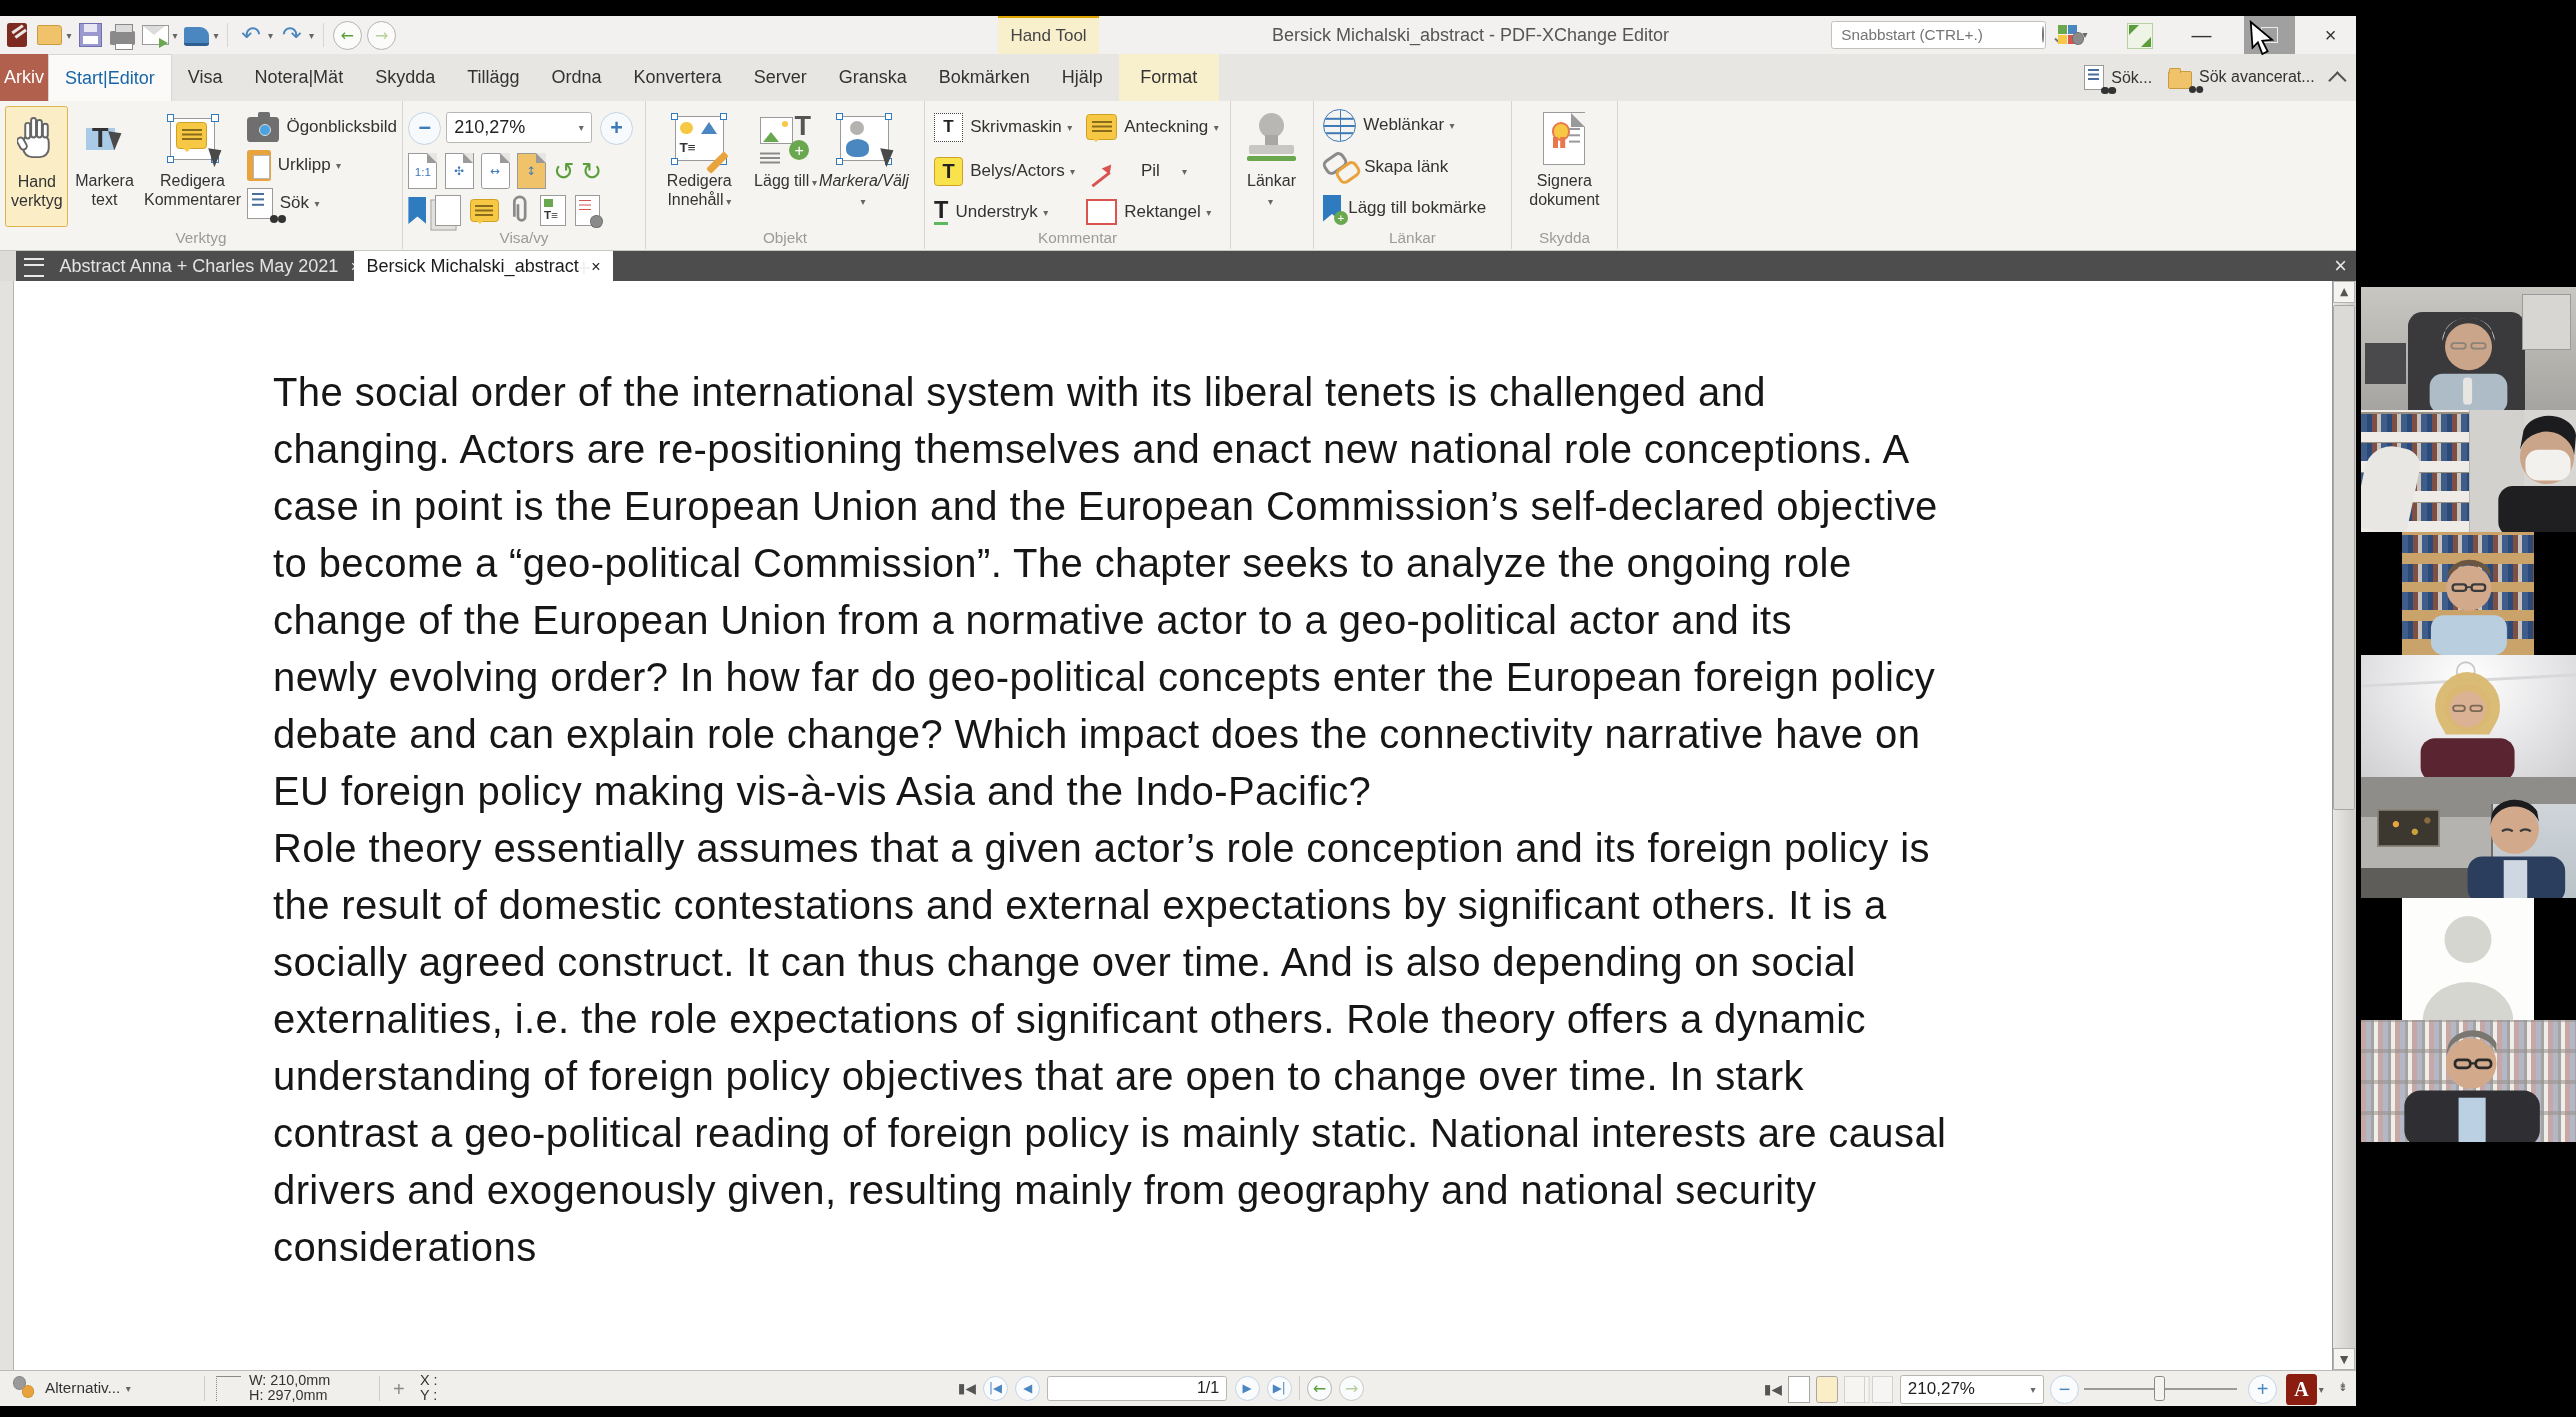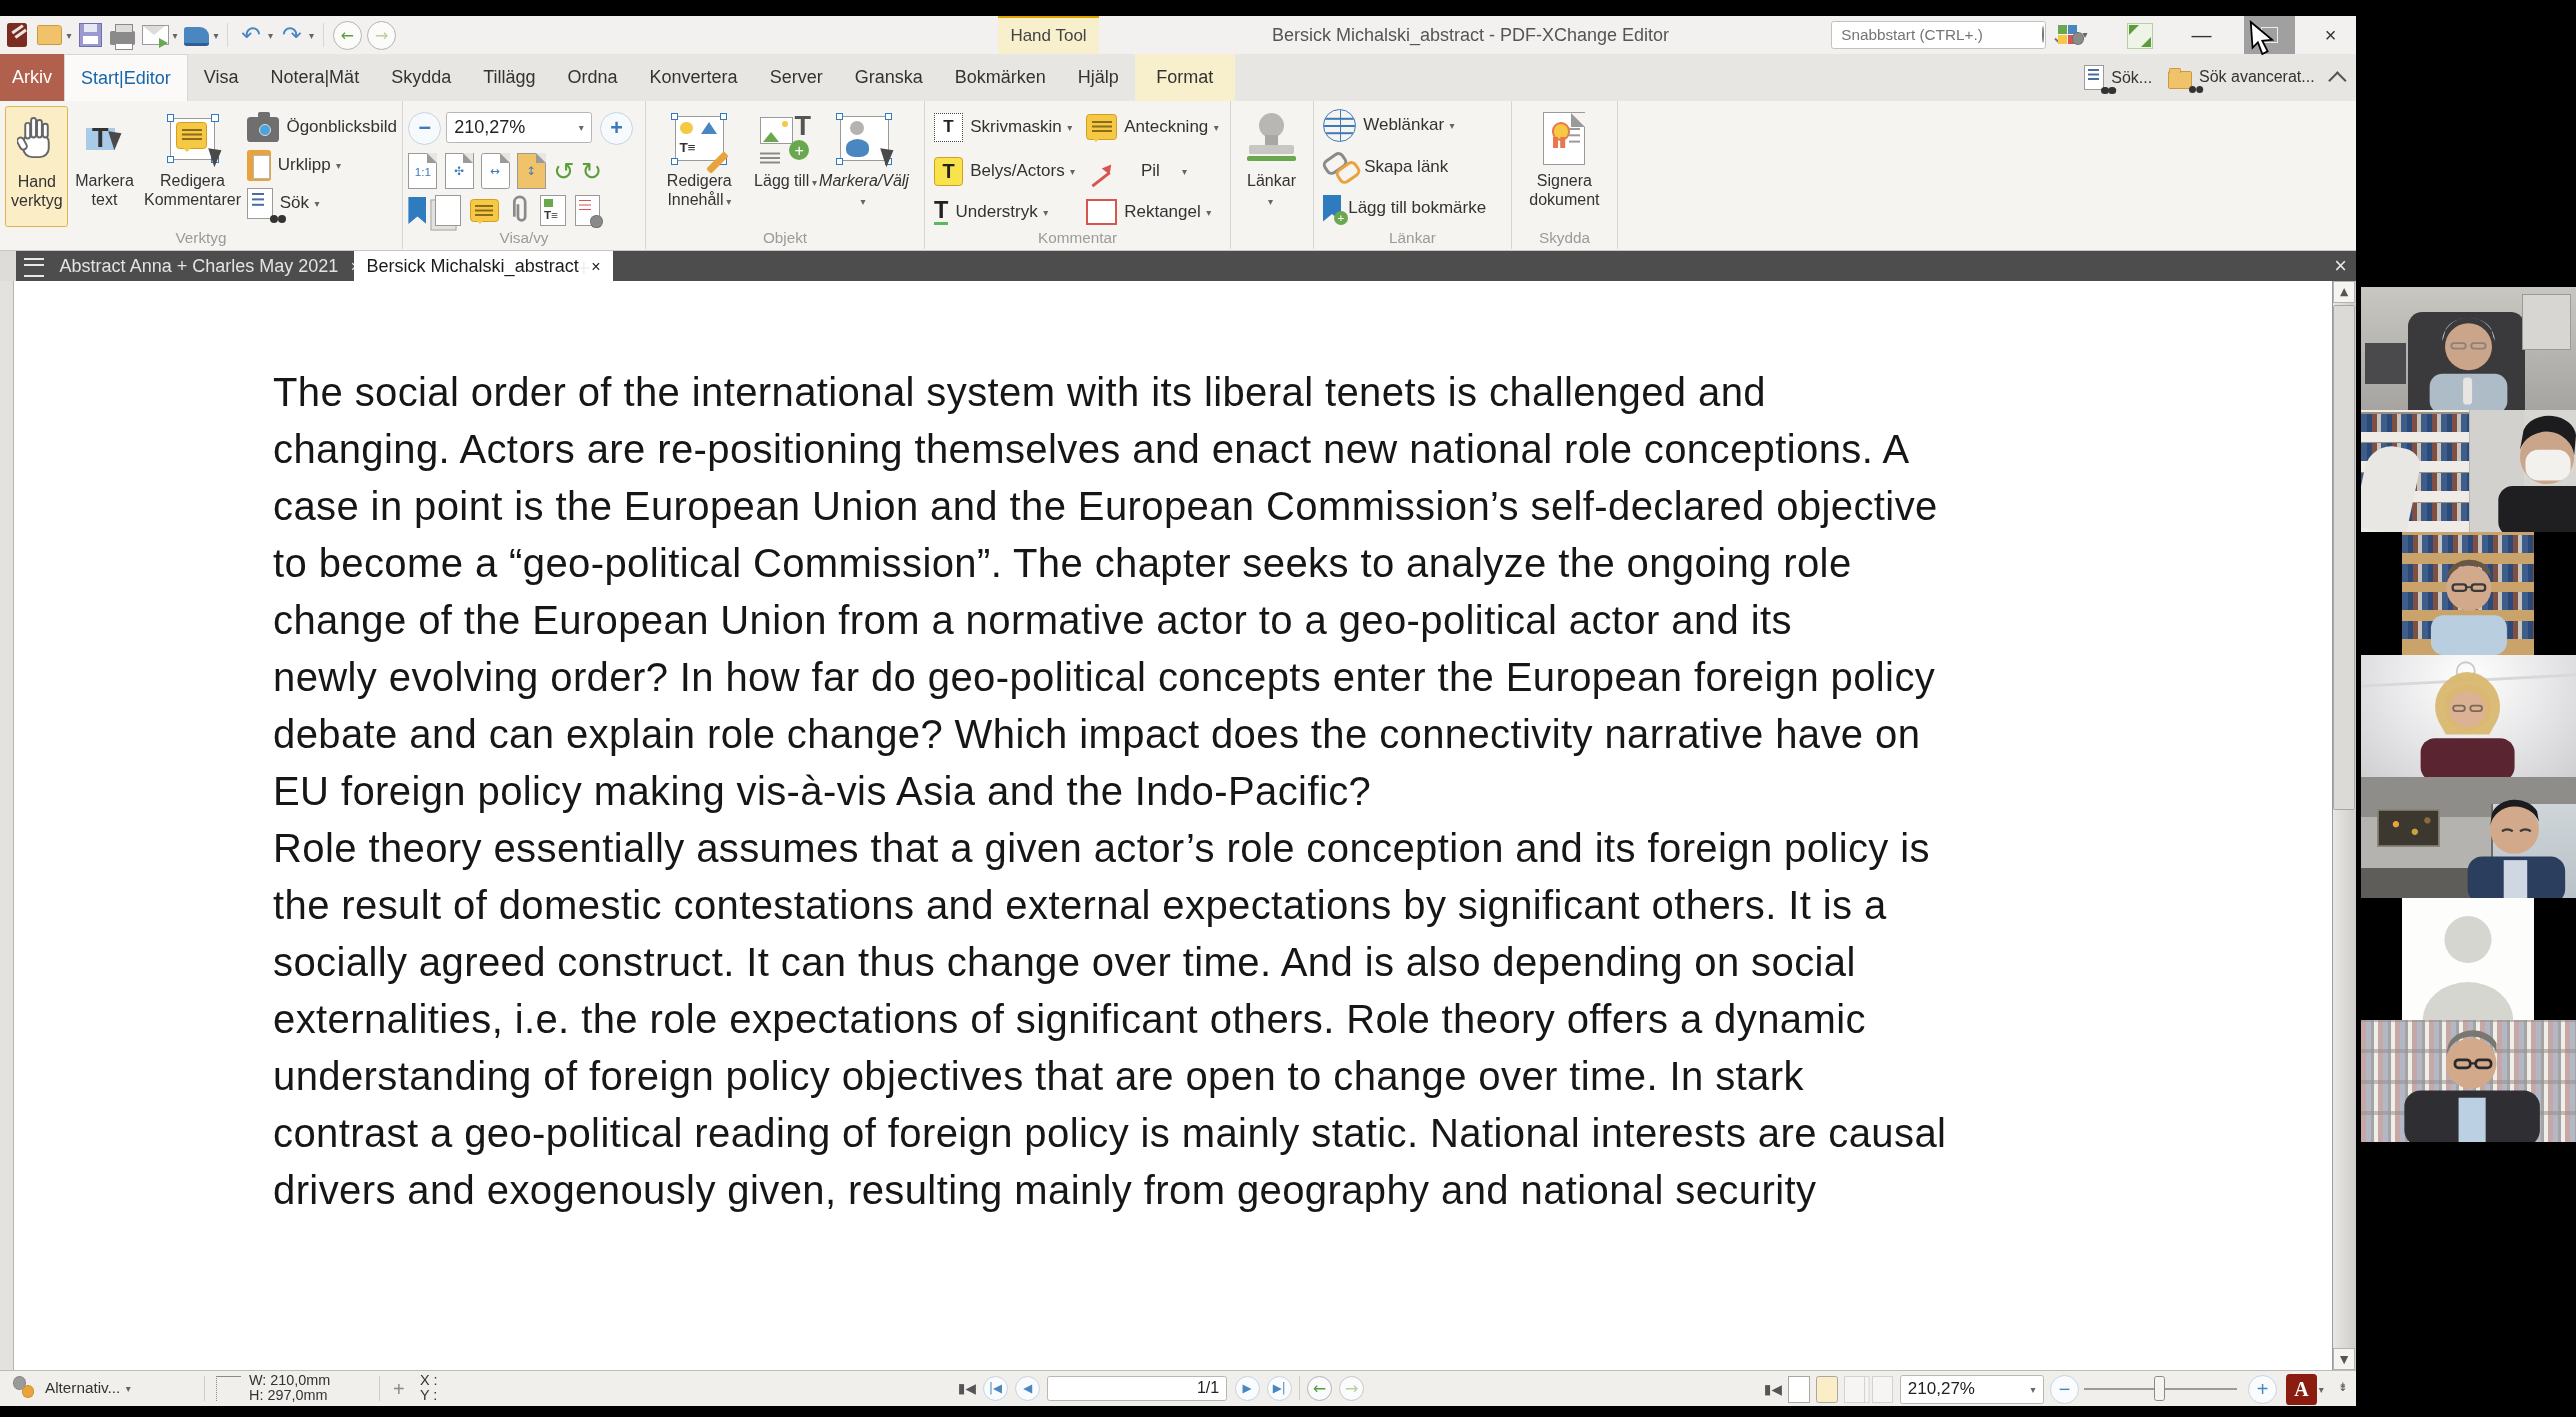--- a/index.html
+++ b/index.html
@@ -31,21 +31,21 @@
   .palette i{display:block;}
   .gearball{width:10.8px;height:10.8px;border-radius:50%;background:#8b8b8b;border:1.8px dotted #555;margin-left:-5.4px;margin-top:9px;}
   .expand-ico{width:23.5px;height:23.5px;border:0.9px solid #b9d0a2;background:#eef5e6;position:relative;}
   .expand-ico i{position:absolute;width:0;height:0;border:5.4px solid transparent;}
   .expand-ico .tl{left:0.9px;top:0.9px;border-left-color:#5a9e3a;border-top-color:#5a9e3a;}
   .expand-ico .br{right:0.9px;bottom:0.9px;border-right-color:#5a9e3a;border-bottom-color:#5a9e3a;}
 
   
   #menubar{position:absolute;left:0;top:54px;width:2356px;height:47px;background:#e7e6e3;display:flex;align-items:stretch;}
   .menu-item{padding:0 16px;display:flex;align-items:center;font-size:18px;color:#333;}
-  .menu-item.arkiv{background:#b0604d;color:#fff;padding:0 12px;}
+  .menu-item.arkiv{background:#b0604d;color:#fff;padding:0 4px;}
   .menu-item.start{background:#fbfaf8;color:#1666a9;border:0.9px solid #d8d6d3;border-bottom:none;}
   .menu-item.format{background:#f8efcd;padding:0 21.6px;}
   #menubar-right{position:absolute;right:12.6px;top:0;height:47px;display:flex;align-items:center;gap:16px;font-size:16px;color:#333;}
   .mini-doc{width:18px;height:23.5px;background:#fff;border:0.9px solid #9a9a9a;position:relative;}
   .mini-doc:after{content:"";position:absolute;left:2.7px;top:3.6px;width:10.8px;height:1.8px;background:#4a6f9e;box-shadow:0 4.5px 0 #4a6f9e,0 9px 0 #4a6f9e;}
   .binoc{position:absolute;right:-5.4px;bottom:-4.5px;width:7.2px;height:7.2px;border-radius:50%;background:#333;box-shadow:7.2px 0 0 #333;}
   .mini-folder{width:21.6px;height:16px;background:#f0c36a;border:0.9px solid #c89c3c;border-radius:1.8px;position:relative;margin-top:5.4px;}
   .mini-folder:before{content:"";position:absolute;left:0;top:-4.5px;width:10px;height:4.5px;background:#f0c36a;border:0.9px solid #c89c3c;border-bottom:none;border-radius:1.8px 1.8px 0 0;}
   .chev-up{width:10.8px;height:10.8px;border-left:2.7px solid #555;border-top:2.7px solid #555;transform:rotate(45deg);margin-top:5.4px;}
 
@@ -534,20 +534,21 @@
       <div>newly evolving order? In how far do geo-political concepts enter the European foreign policy</div>
       <div>debate and can explain role change? Which impact does the connectivity narrative have on</div>
       <div>EU foreign policy making vis-à-vis Asia and the Indo-Pacific?</div>
       <div>Role theory essentially assumes that a given actor’s role conception and its foreign policy is</div>
       <div>the result of domestic contestations and external expectations by significant others. It is a</div>
       <div>socially agreed construct. It can thus change over time. And is also depending on social</div>
       <div>externalities, i.e. the role expectations of significant others. Role theory offers a dynamic</div>
       <div>understanding of foreign policy objectives that are open to change over time. In stark</div>
       <div>contrast a geo-political reading of foreign policy is mainly static. National interests are causal</div>
       <div>drivers and exogenously given, resulting mainly from geography and national security</div>
+      <div>considerations</div>
     </div>
     <div id="vscroll">
       <div class="up">
           <span class="gl">▲</span>
         </div>
       <div class="thumb"></div>
       <div class="dn">
           <span class="gl">▼</span>
         </div>
     </div>

